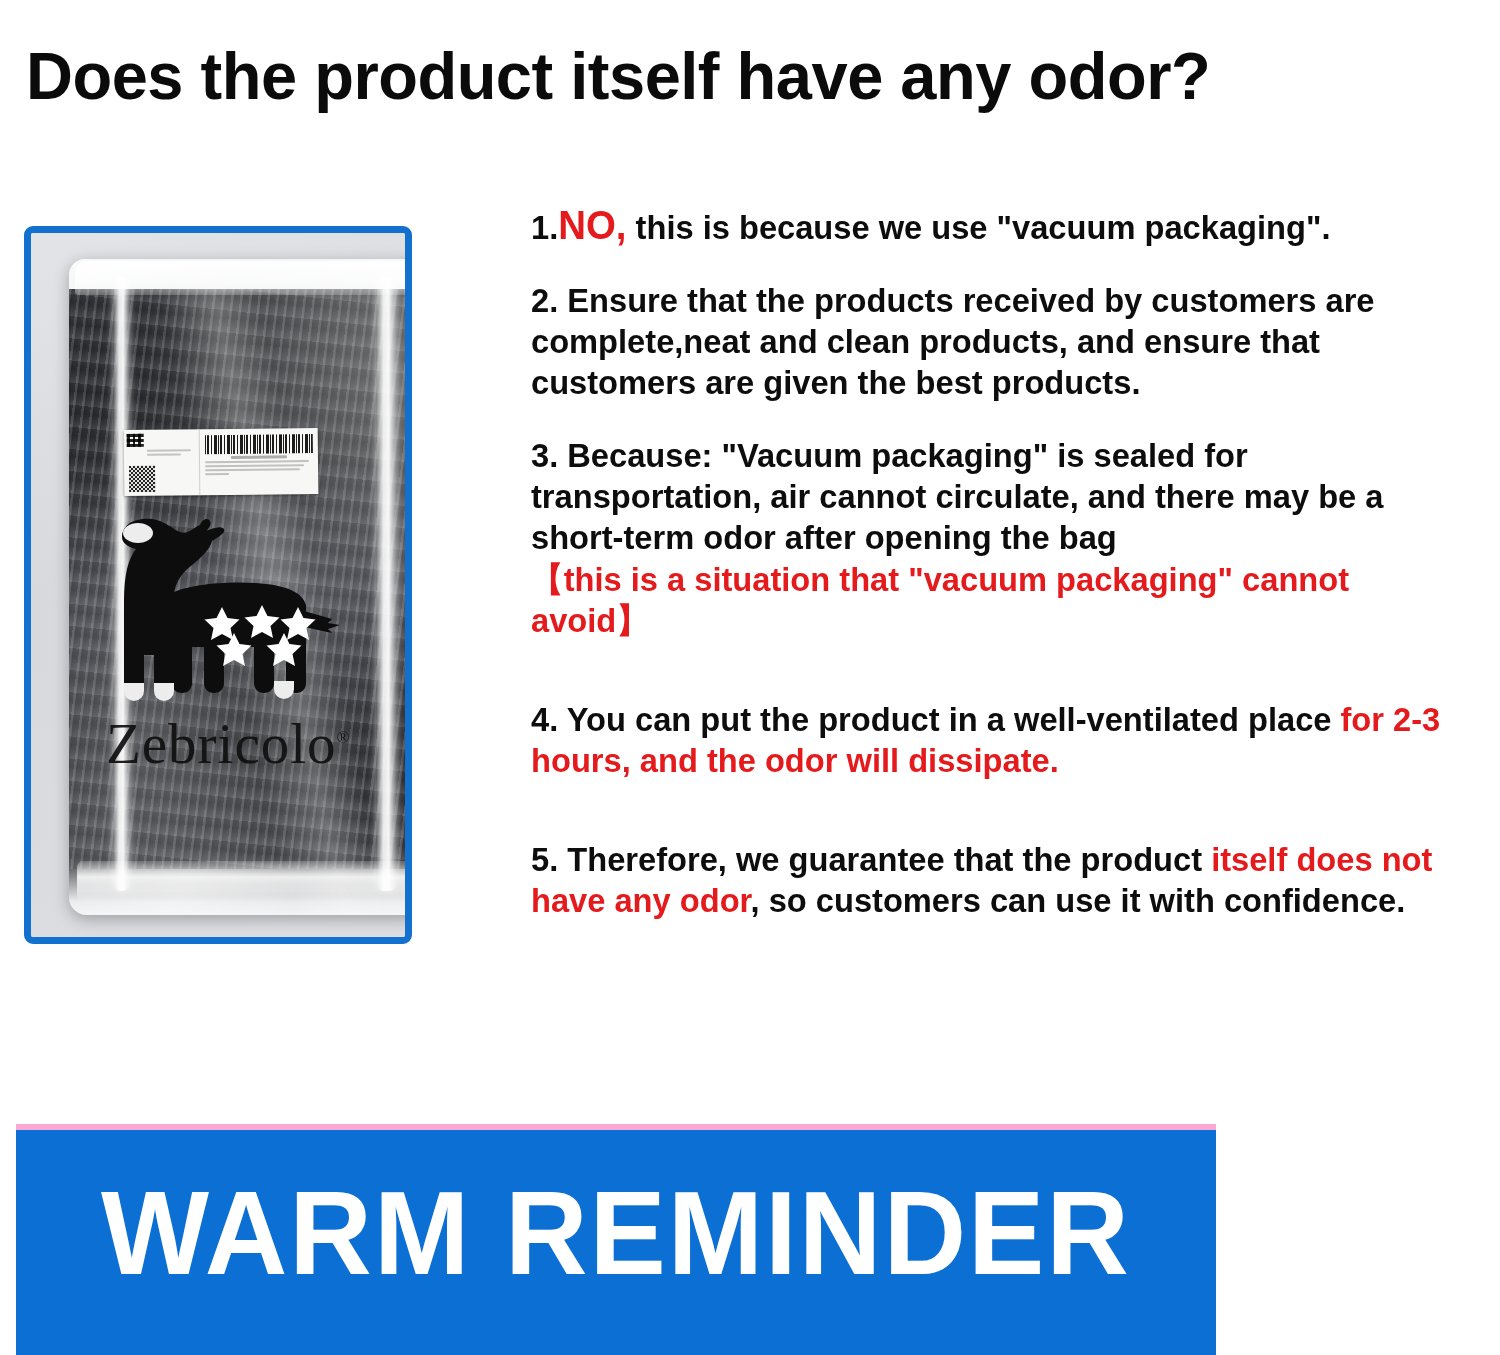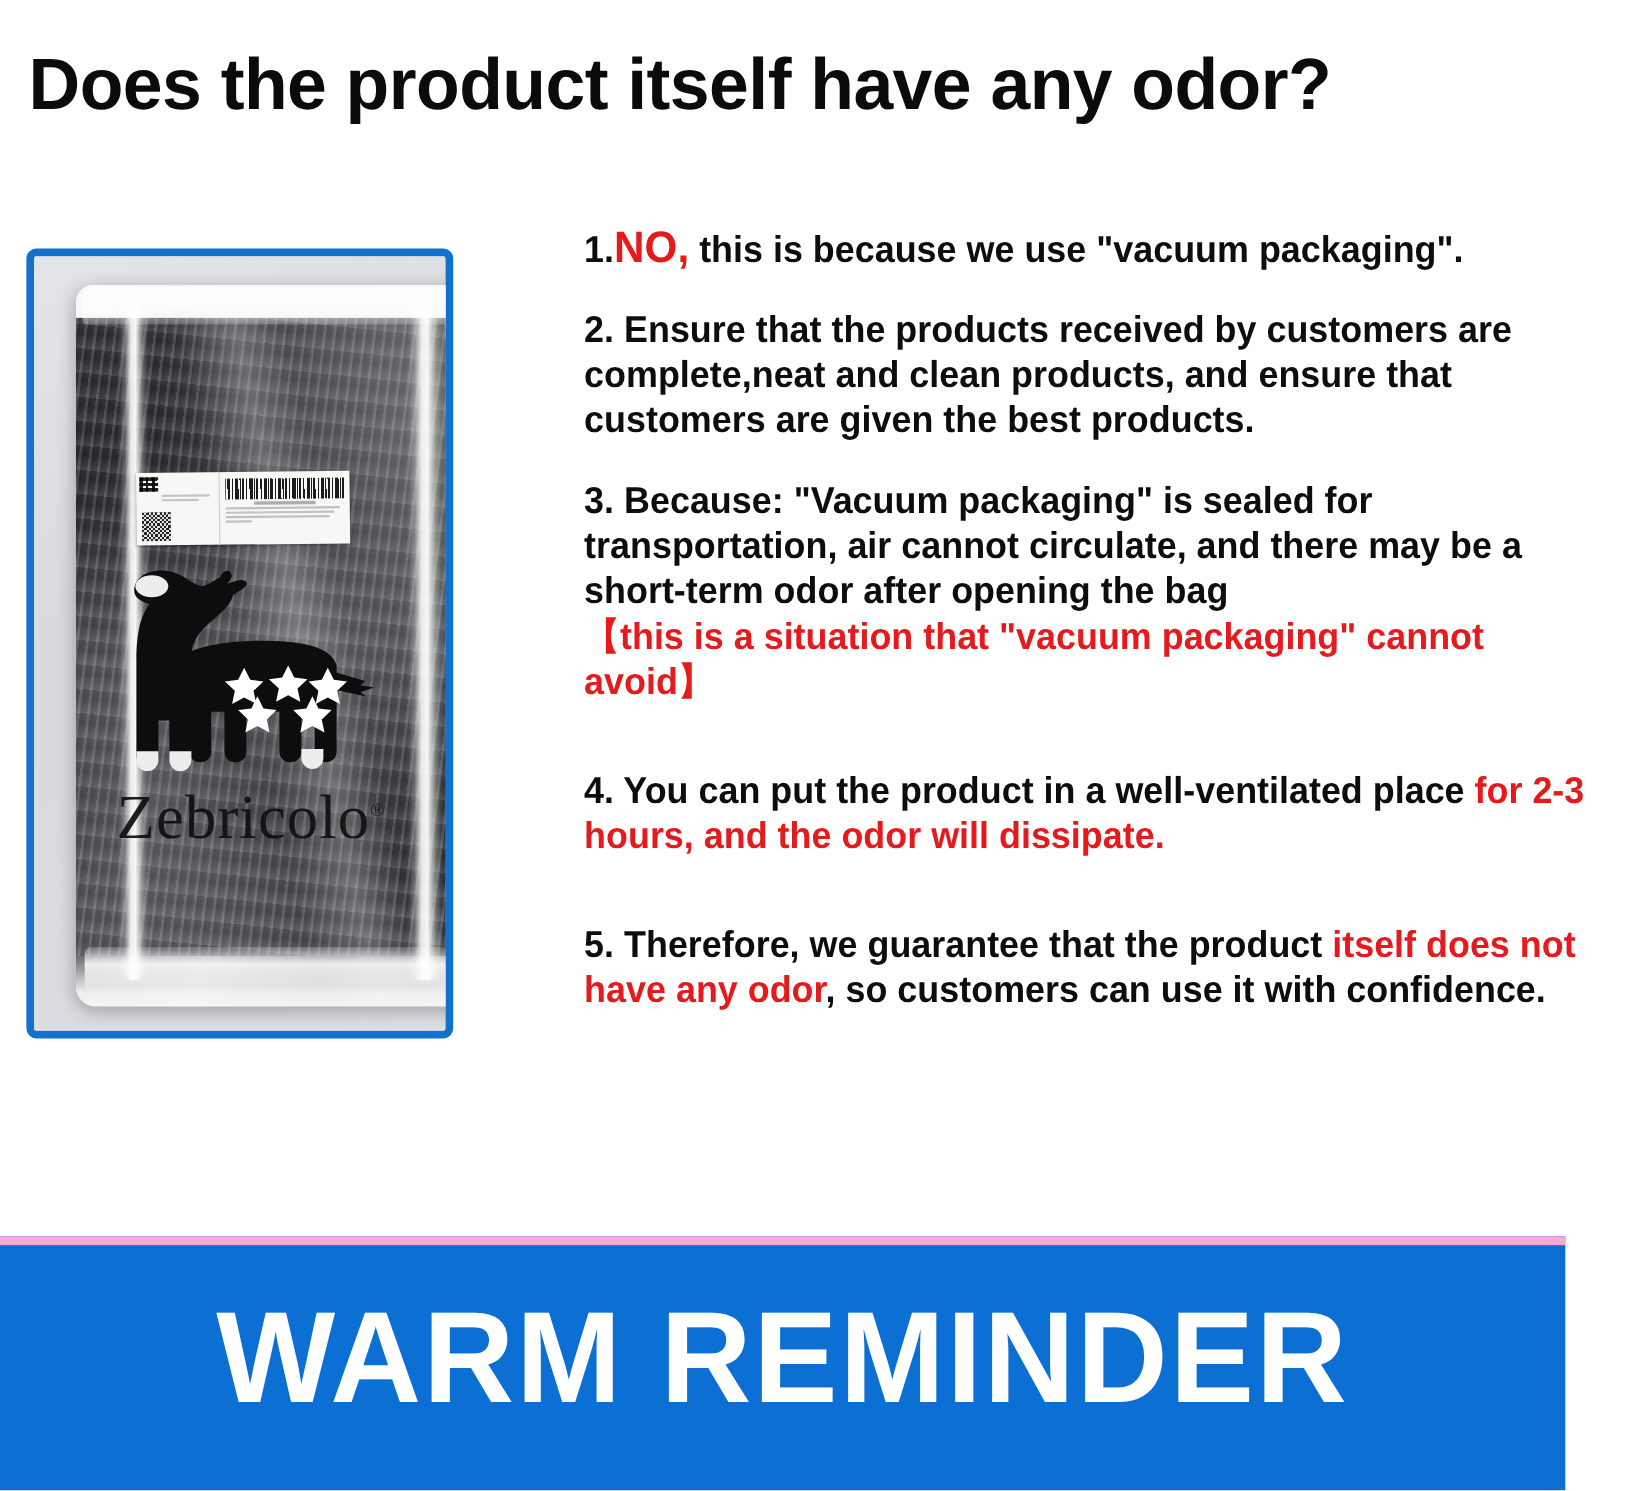--- a/index.html
+++ b/index.html
@@ -215,26 +215,26 @@
   .fact { margin: 0; }
   .fact + .fact { margin-top: 32px; }
   .fact.gap-lg { margin-top: 58px; }
   .red { color: #e41a1c; }
   .fact .no-word { font-size: 40px; letter-spacing: 0px; }
   .bracket-line { display: block; color: #e41a1c; margin-top: 1px; }
 
   
   .banner {
     position: absolute;
-    left: 0;
+    left: 16px;
     top: 1124px;
-    width: 1423px;
+    width: 1200px;
     height: 231px;
     background: #0b6fd4;
-    border-top: 8px solid #f9a8d4;
+    border-top: 6px solid #f9a8d4;
     box-sizing: border-box;
   }
   .banner-text {
     position: absolute;
     left: 0; right: 0;
     top: 44px;
     text-align: center;
     color: #ffffff;
     font-family: "Liberation Sans", sans-serif;
     font-weight: bold;

